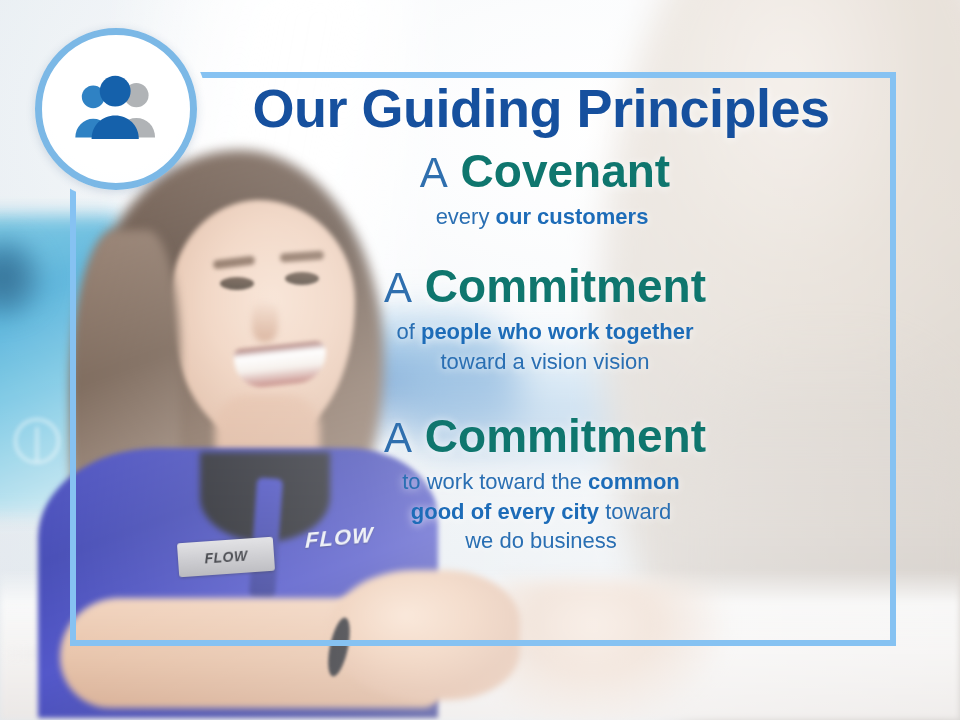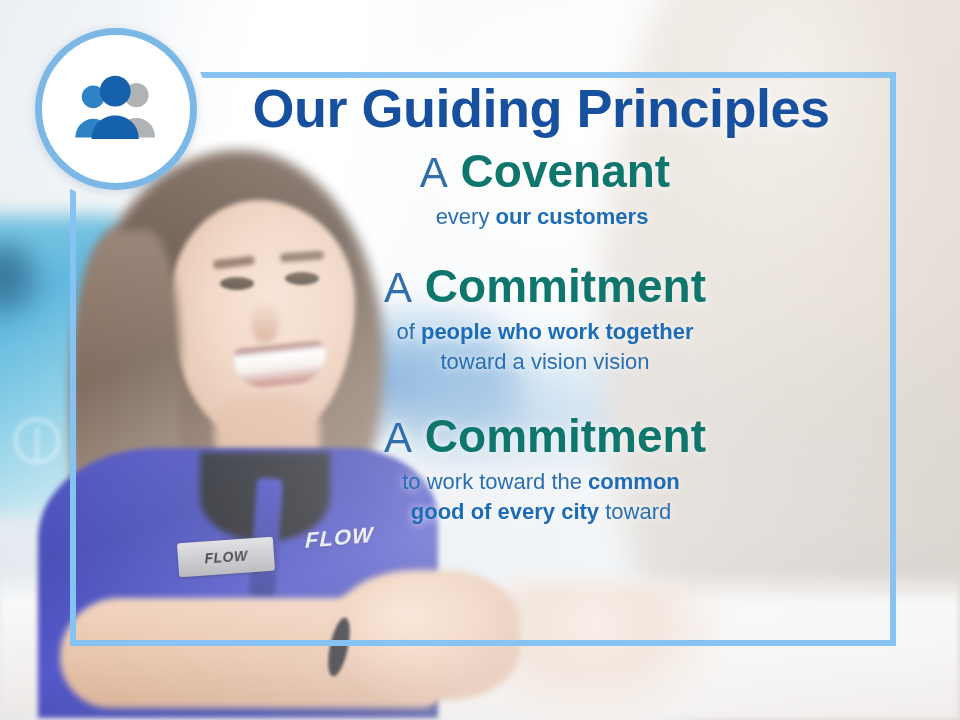--- a/index.html
+++ b/index.html
@@ -334,17 +334,18 @@
     </div>
 
     <div class="block" id="b3">
       <div class="block-head">
         <span class="art">A</span>
         <span class="word">Commitment</span>
       </div>
       <div class="block-sub">
         <span>to work toward the </span><b>common</b><br>
         <b>good of every city</b><span> toward</span><br>
+        <span>we do business</span>
       </div>
     </div>
 
   </div>
 </div>
 
 </body></html>

